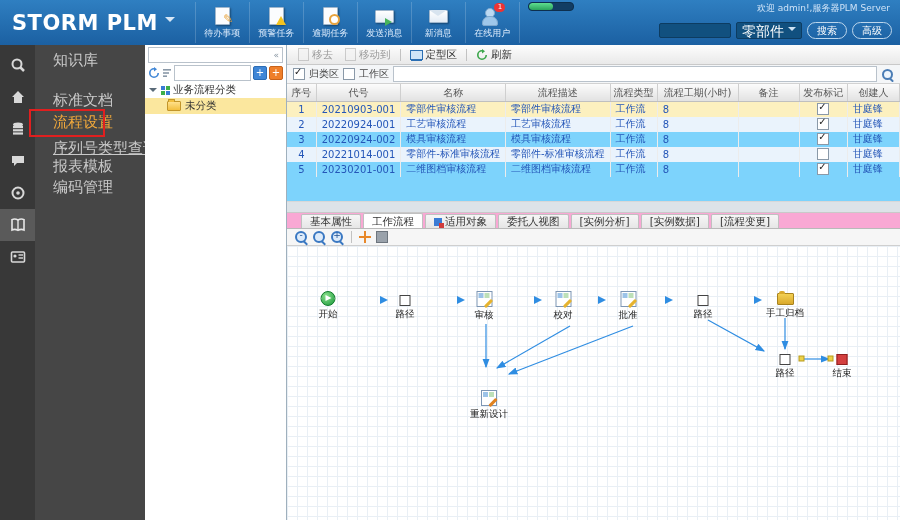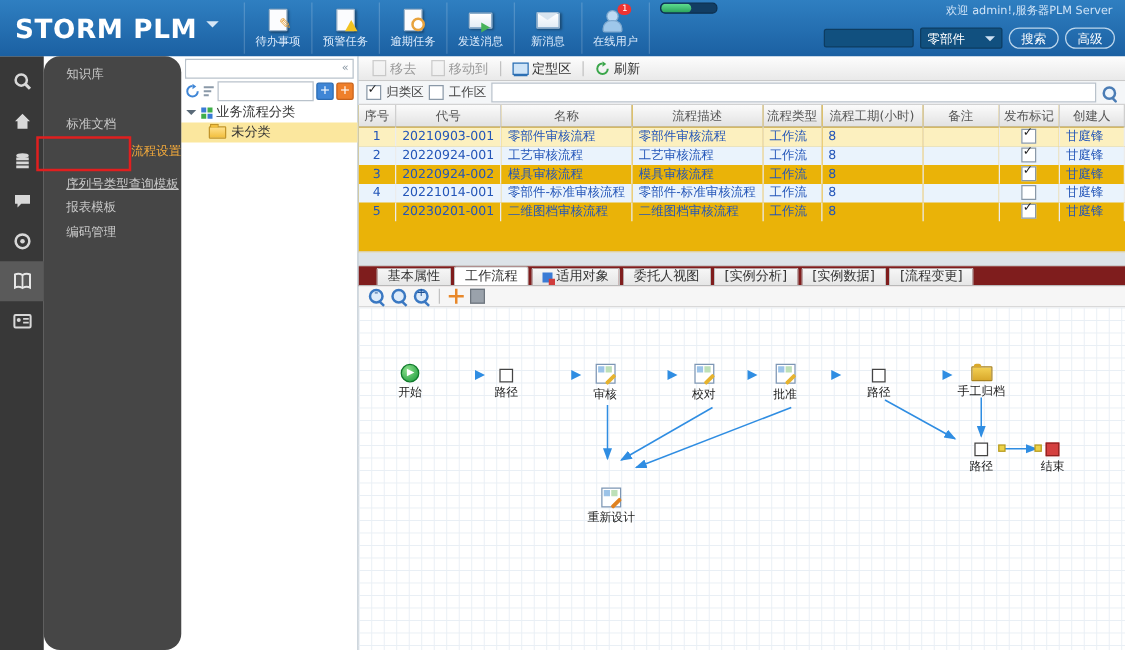--- a/index.html
+++ b/index.html
@@ -37,32 +37,32 @@
   .badge{position:absolute;right:-2px;top:-3px;min-width:9px;height:9px;border-radius:5px;
         background:#e33;color:#fff;font-size:7px;line-height:9px;text-align:center;padding:0 1px;}
   .pill{position:absolute;left:528px;top:2px;width:44px;height:7px;border-radius:4px;
         background:#123d63;overflow:hidden;border:1px solid #0d2f4e;}
   .pill .fill{width:55%;height:100%;background:linear-gradient(#5fdd90,#2aa35c);border-radius:4px;}
   .welcome{position:absolute;right:10px;top:2px;color:#cfe3f7;font-size:9px;}
   .gsearch{position:absolute;right:8px;top:22px;display:flex;align-items:center;gap:5px;}
   .gs-input{width:64px;height:13px;background:#11507f;border:1px solid #0d3c61;border-radius:2px;
         color:#fff;font-size:10px;padding:0 3px;outline:none;}
   .gs-select{width:54px;height:15px;background:#11507f;border:1px solid #0d3c61;border-radius:2px;
-        color:#fff;font-size:10px;display:flex;align-items:center;justify-content:space-between;
+        color:#fff;font-size:14px;display:flex;align-items:flex-start;justify-content:space-between;
         padding:0 5px;cursor:pointer;}
   .gs-select .caret{width:0;height:0;border:4px solid transparent;border-top-color:#cfe2f3;margin-top:4px;}
   .gs-btn{height:15px;padding:0 9px;border:1px solid #bcd6ec;border-radius:9px;color:#fff;
         font-size:10px;display:flex;align-items:center;background:transparent;cursor:pointer;}
   
   .bodyrow{display:flex;height:475px;}
   .rail{width:35px;background:#383838;display:flex;flex-direction:column;padding-top:4px;}
   .ric{width:35px;height:32px;display:flex;align-items:center;justify-content:center;cursor:pointer;}
   .ric.active{background:#5a5a5a;}
   .ric svg{display:block;}
-  .menu{width:110px;background:#464646;position:relative;font-size:10px;color:#c9c9c9;border-radius:13px;}
+  .menu{width:110px;background:#464646;position:relative;font-size:15px;color:#c9c9c9;}
   .mitem{position:absolute;left:0;width:110px;height:20px;line-height:20px;padding-left:18px;
         box-sizing:border-box;white-space:nowrap;overflow:hidden;cursor:pointer;}
   .mitem.active{color:#f2a93b;}
   .redbox{position:absolute;left:-6px;top:64px;width:72px;height:24px;border:2px solid #e01f1f;pointer-events:none;}
   
   .tree{width:142px;background:#fff;border-right:1px solid #9fb0bd;display:flex;flex-direction:column;
         font-size:10.5px;color:#333;box-sizing:border-box;}
   .trow1{height:19px;padding:2px 3px 0;box-sizing:border-box;}
   .tfilter{height:14px;border:1px solid #b9c2cb;background:#fff;display:flex;align-items:center;}
   .tfilter input{flex:1;border:none;outline:none;font-size:10px;height:12px;min-width:0;padding:0 3px;}
@@ -98,34 +98,34 @@
         font-size:10px;color:#444;gap:4px;padding:0 6px;flex:none;}
   .cbx{width:10px;height:10px;border:1px solid #8a99a8;background:#fff;position:relative;flex:none;cursor:pointer;}
   .cbx.on::after{content:"✓";position:absolute;top:-3px;left:0;font-size:10px;color:#222;}
   .fbar input{flex:1;height:12px;border:1px solid #b9c2cb;background:#fff;min-width:0;outline:none;font-size:10px;}
   .mag{width:13px;height:13px;position:relative;flex:none;cursor:pointer;}
   .mag::before{content:"";position:absolute;left:1px;top:1px;width:7px;height:7px;border:2px solid #4a7cb5;
         border-radius:50%;background:#eef5fc;}
   .mag::after{content:"";position:absolute;right:0;bottom:0;width:5px;height:2px;background:#4a7cb5;
         transform:rotate(45deg);border-radius:1px;}
   
-  .tablewrap{height:117px;background:#eab308;overflow:hidden;border-bottom:1px solid #d8d8d8;flex:none;}
+  .tablewrap{height:117px;background:#7dd3fc;overflow:hidden;border-bottom:1px solid #d8d8d8;flex:none;}
   table{border-collapse:collapse;table-layout:fixed;font-size:10px;}
   th{height:15px;background:linear-gradient(#fbfbfb,#e2e2e2);border-right:1px solid #cfcfcf;
         border-bottom:1px solid #bfbfbf;color:#555;font-weight:normal;overflow:hidden;white-space:nowrap;}
   td{height:15px;border-right:1px solid #ececec;color:#2456b8;padding:0 5px;overflow:hidden;
         white-space:nowrap;box-sizing:border-box;}
   tr.sel td{background:#fcf0bf;}
   tr.alt td{background:#eaf3fc;}
   td.c{text-align:center;padding:0;}
   .pcb{width:10px;height:10px;border:1px solid #8a99a8;background:#fff;margin:0 auto;position:relative;}
   .pcb.on::after{content:"✓";position:absolute;top:-3px;left:0;font-size:10px;color:#222;}
   
   .gapband{height:10px;background:#dde3e8;border-bottom:1px solid #c9c9c9;flex:none;}
-  .tabs{height:15px;background:#7f1d1d;border-bottom:1px solid #b9b9b9;display:flex;align-items:flex-end;
+  .tabs{height:15px;background:#f9a8d4;border-bottom:1px solid #b9b9b9;display:flex;align-items:flex-end;
         padding-left:14px;font-size:10.5px;color:#333;gap:2px;flex:none;}
   .tab{height:13px;line-height:13px;padding:0 8px;border:1px solid #c0c0c0;border-bottom:none;
         background:linear-gradient(#f6f6f6,#e6e6e6);border-radius:2px 2px 0 0;display:flex;
         align-items:center;gap:3px;cursor:pointer;white-space:nowrap;}
   .tab.active{background:#fff;height:14px;}
   .objic{width:8px;height:8px;background:#3a7bd5;position:relative;flex:none;}
   .objic::after{content:"";position:absolute;right:-2px;bottom:-2px;width:5px;height:5px;background:#d03c3c;}
   .ztb{height:16px;background:#f6f6f6;border-bottom:1px solid #cfcfcf;display:flex;align-items:center;
         gap:5px;padding-left:8px;flex:none;}
   .zmag{width:13px;height:13px;position:relative;cursor:pointer;}
@@ -244,21 +244,21 @@
             <circle cx="5" cy="7" r="1.6" fill="#d8d8d8"></circle>
             <line x1="8.5" y1="6" x2="13" y2="6" stroke="#d8d8d8" stroke-width="1.4"></line>
             <line x1="8.5" y1="9" x2="13" y2="9" stroke="#d8d8d8" stroke-width="1.4"></line>
           </svg>
         </div>
       </nav>
 
     <nav class="menu">
         <div class="mitem" style="top: 5px;">知识库</div>
         <div class="mitem" style="top: 45px;">标准文档</div>
-        <div class="mitem active" style="top: 67px; text-align: right;">流程设置</div>
+        <div class="mitem active" style="top: 67px;">流程设置</div>
         <div class="redbox" style="top: 64px;"></div>
         <div class="mitem" style="top: 93px; text-decoration: underline;">序列号类型查询模板</div>
         <div class="mitem" style="top: 113px; font-family: Liberation Mono, monospace;">报表模板</div>
         <div class="mitem" style="top: 132px;">编码管理</div>
       </nav>
 
     <aside class="tree">
       <div class="trow1">
         <div class="tfilter">
           <input value="" style="">

